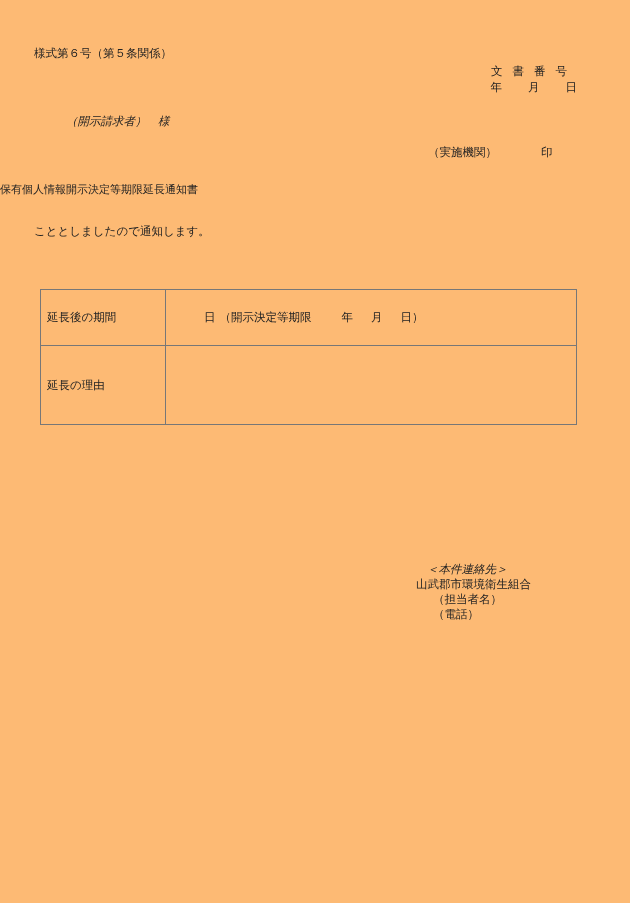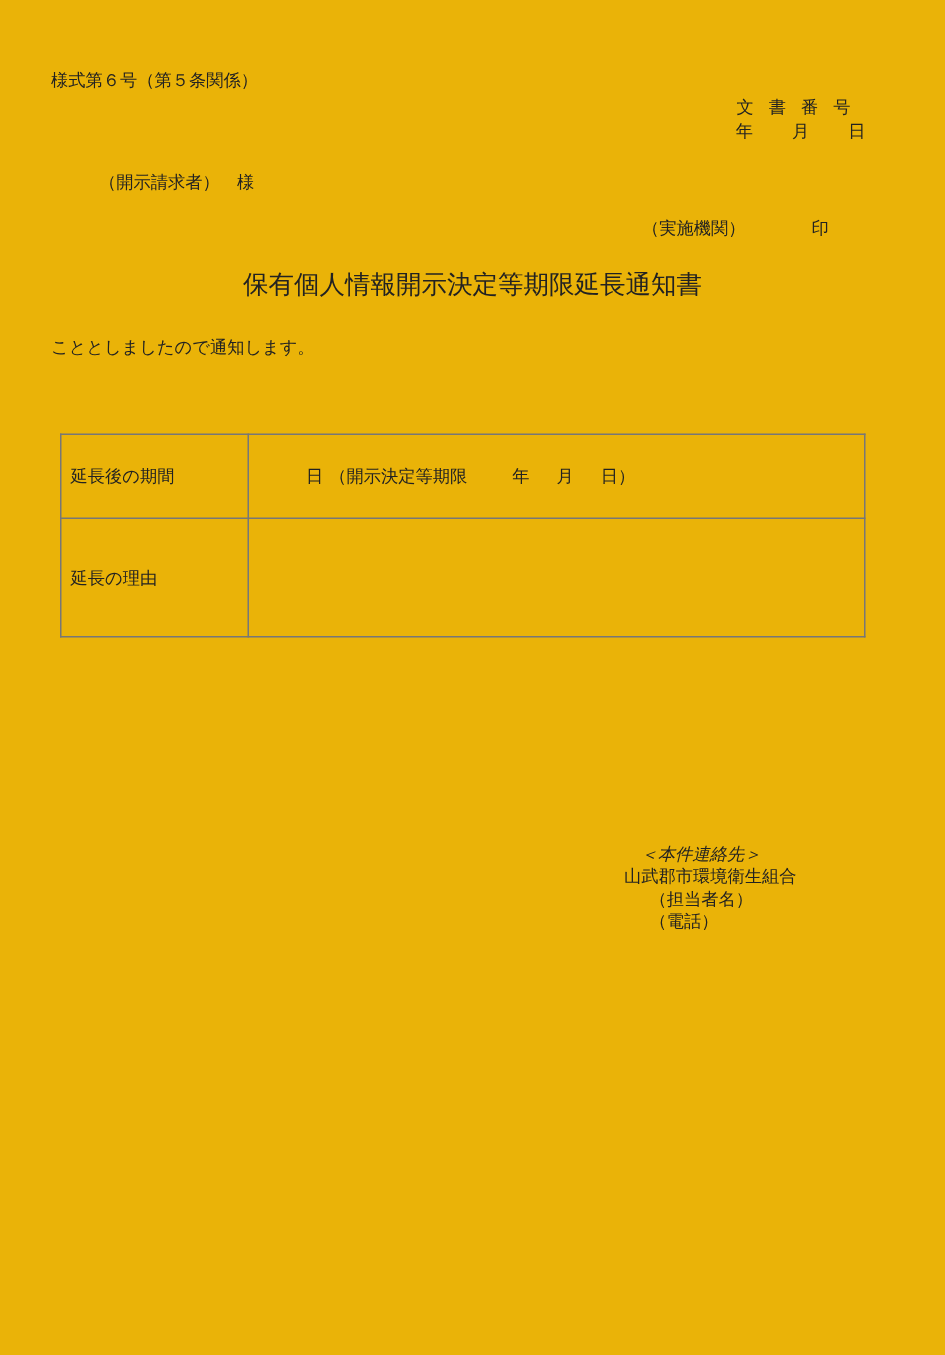--- a/index.html
+++ b/index.html
@@ -13,36 +13,35 @@
       position: relative;
       overflow: hidden;
       font-family: "DejaVu Serif", "Liberation Serif", serif;
       color: #222222;
       font-size: 11.5px;
     }
     .page {
       position: absolute;
       left: 0; top: 0;
       width: 630px; height: 903px;
-      background: #eab308;
+      background: #fdba74;
     }
     .abs { position: absolute; white-space: nowrap; line-height: 14px; }
 
     .form-number { left: 34px; top: 46px; }
     .doc-number { right: 53px; top: 64px; letter-spacing: 10px; }
     .date-line { right: 53px; top: 80px; }
     .date-line span { display: inline-block; }
-    .requester { left: 66px; top: 114px; }
+    .requester { left: 66px; top: 114px; font-style: italic; }
     .agency { left: 428px; top: 145px; }
     .seal { left: 541px; top: 145px; }
 
     .title {
       left: 0; width: 630px; top: 183px;
-      text-align: center;
-      font-size: 17px;
+      font-size: 11px;
     }
 
     .body-text {
       position: absolute;
       left: 34px; top: 223px;
       width: 548px;
       line-height: 16.5px;
       white-space: normal;
       text-align: justify;
     }

